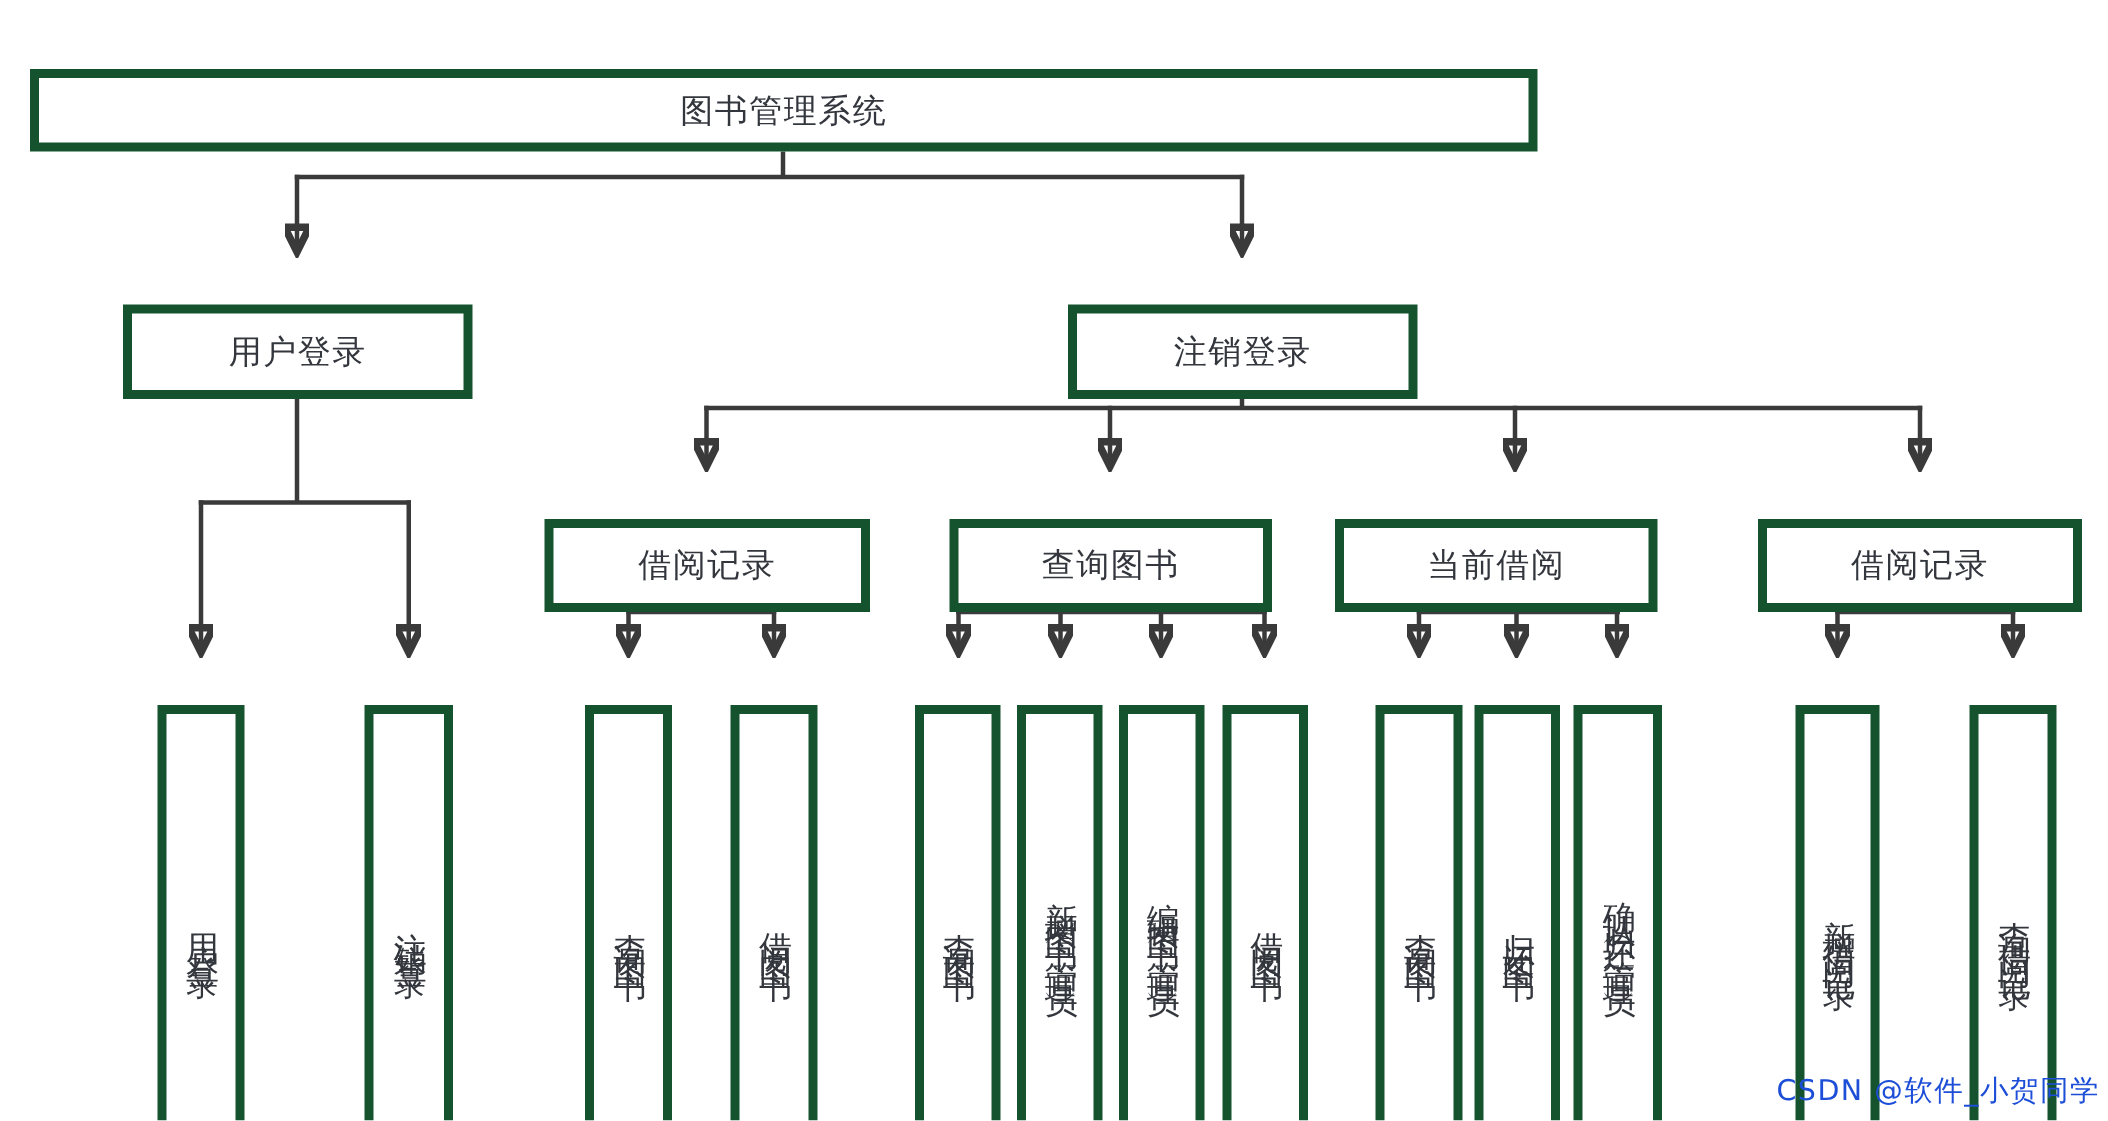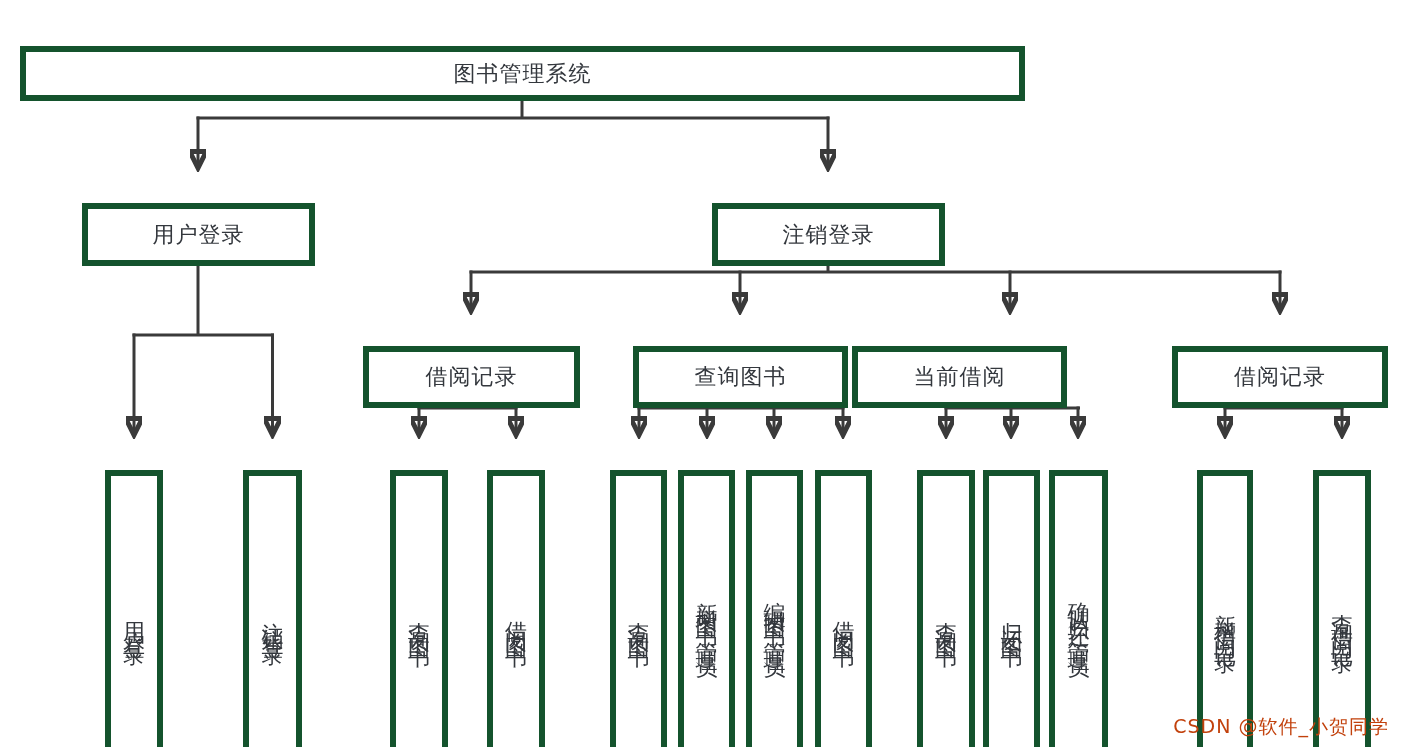--- a/index.html
+++ b/index.html
@@ -29,25 +29,25 @@
     text-orientation: mixed;
     font-size: 22px;
     letter-spacing: 8px;
     line-height: 1;
     color: #33373d;
   }
   svg.wires { position: absolute; left: 0; top: 0; z-index: 1; }
   .wires path { stroke: #3a3a3a; stroke-width: 3; fill: none; }
   .watermark {
     position: absolute;
-    right: 16px;
+    right: 5px;
     bottom: 7px;
     font-size: 19px;
     letter-spacing: 1px;
-    color: #c2410c;
+    color: #1d4ed8;
     z-index: 3;
     white-space: nowrap;
   }
 </style>
 </head>
 <body>
 
 <div class="canvas">
 
   <svg class="wires" width="1405" height="747" viewBox="0 0 1405 747" aria-hidden="true">
@@ -112,21 +112,21 @@
     </g>
   </svg>
 
   <div class="node h" style="left:20px; top:13px; width:1005px; height:55px;">图书管理系统</div>
 
   <div class="node h" style="left:82px; top:170px; width:233px; height:63px;">用户登录</div>
   <div class="node h" style="left:712px; top:170px; width:233px; height:63px;">注销登录</div>
 
   <div class="node h" style="left:363px; top:313px; width:217px; height:62px;">借阅记录</div>
   <div class="node h" style="left:633px; top:313px; width:215px; height:62px;">查询图书</div>
-  <div class="node h" style="left:852px; top:313px; width:215px; height:62px;">当前借阅</div>
+  <div class="node h" style="left:890px; top:313px; width:215px; height:62px;">当前借阅</div>
   <div class="node h" style="left:1172px; top:313px; width:216px; height:62px;">借阅记录</div>
 
   <div class="node v" style="left:105px; top:437px; width:58px; height:300px;">
     <span class="vtext">用户登录</span>
   </div>
   <div class="node v" style="left:243px; top:437px; width:59px; height:300px;">
     <span class="vtext">注销登录</span>
   </div>
 
   <div class="node v" style="left:390px; top:437px; width:58px; height:300px;">

